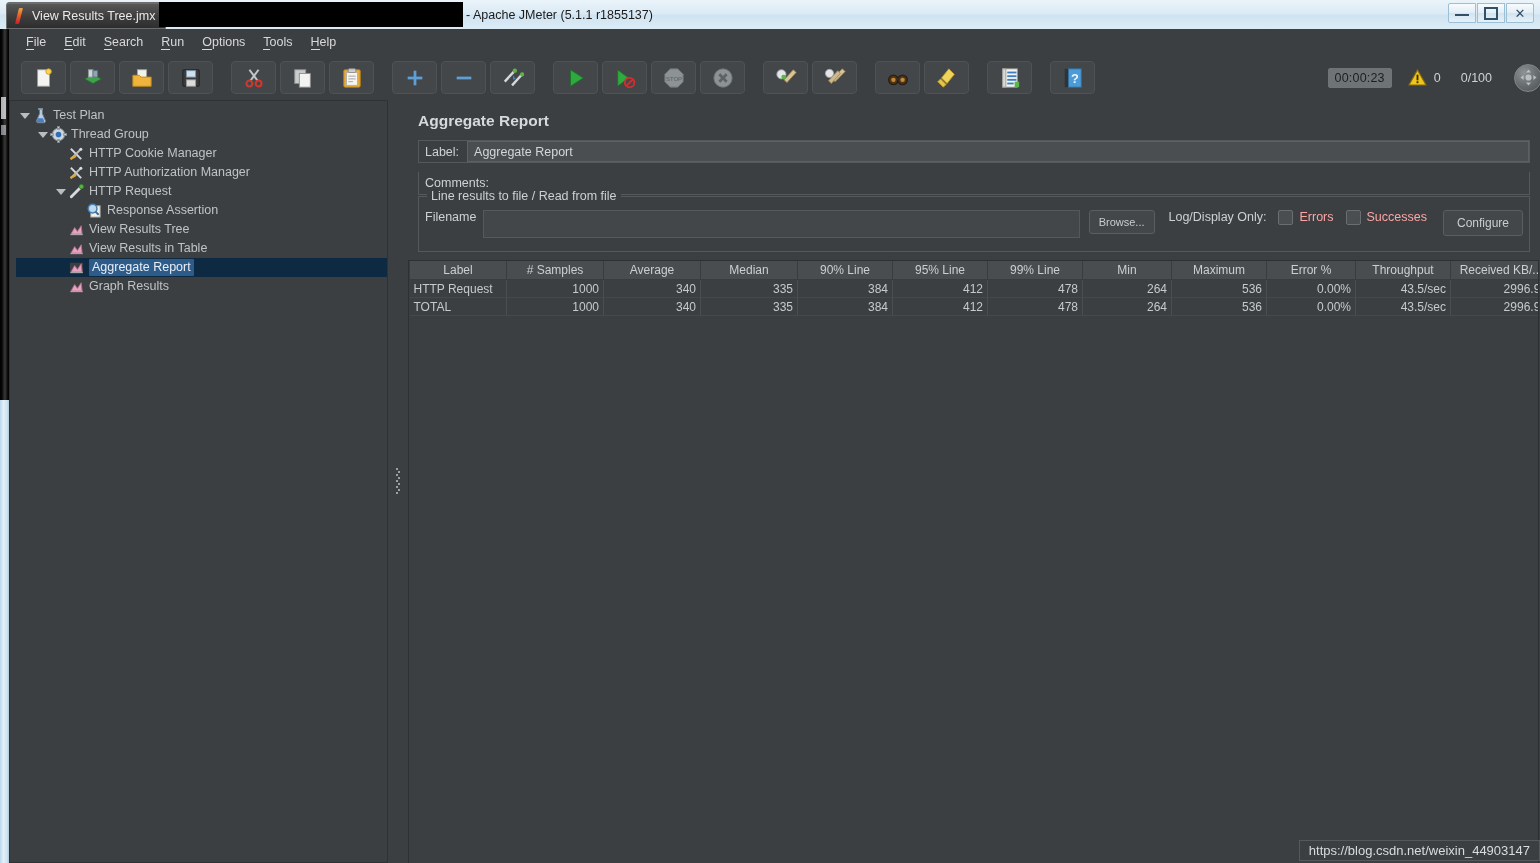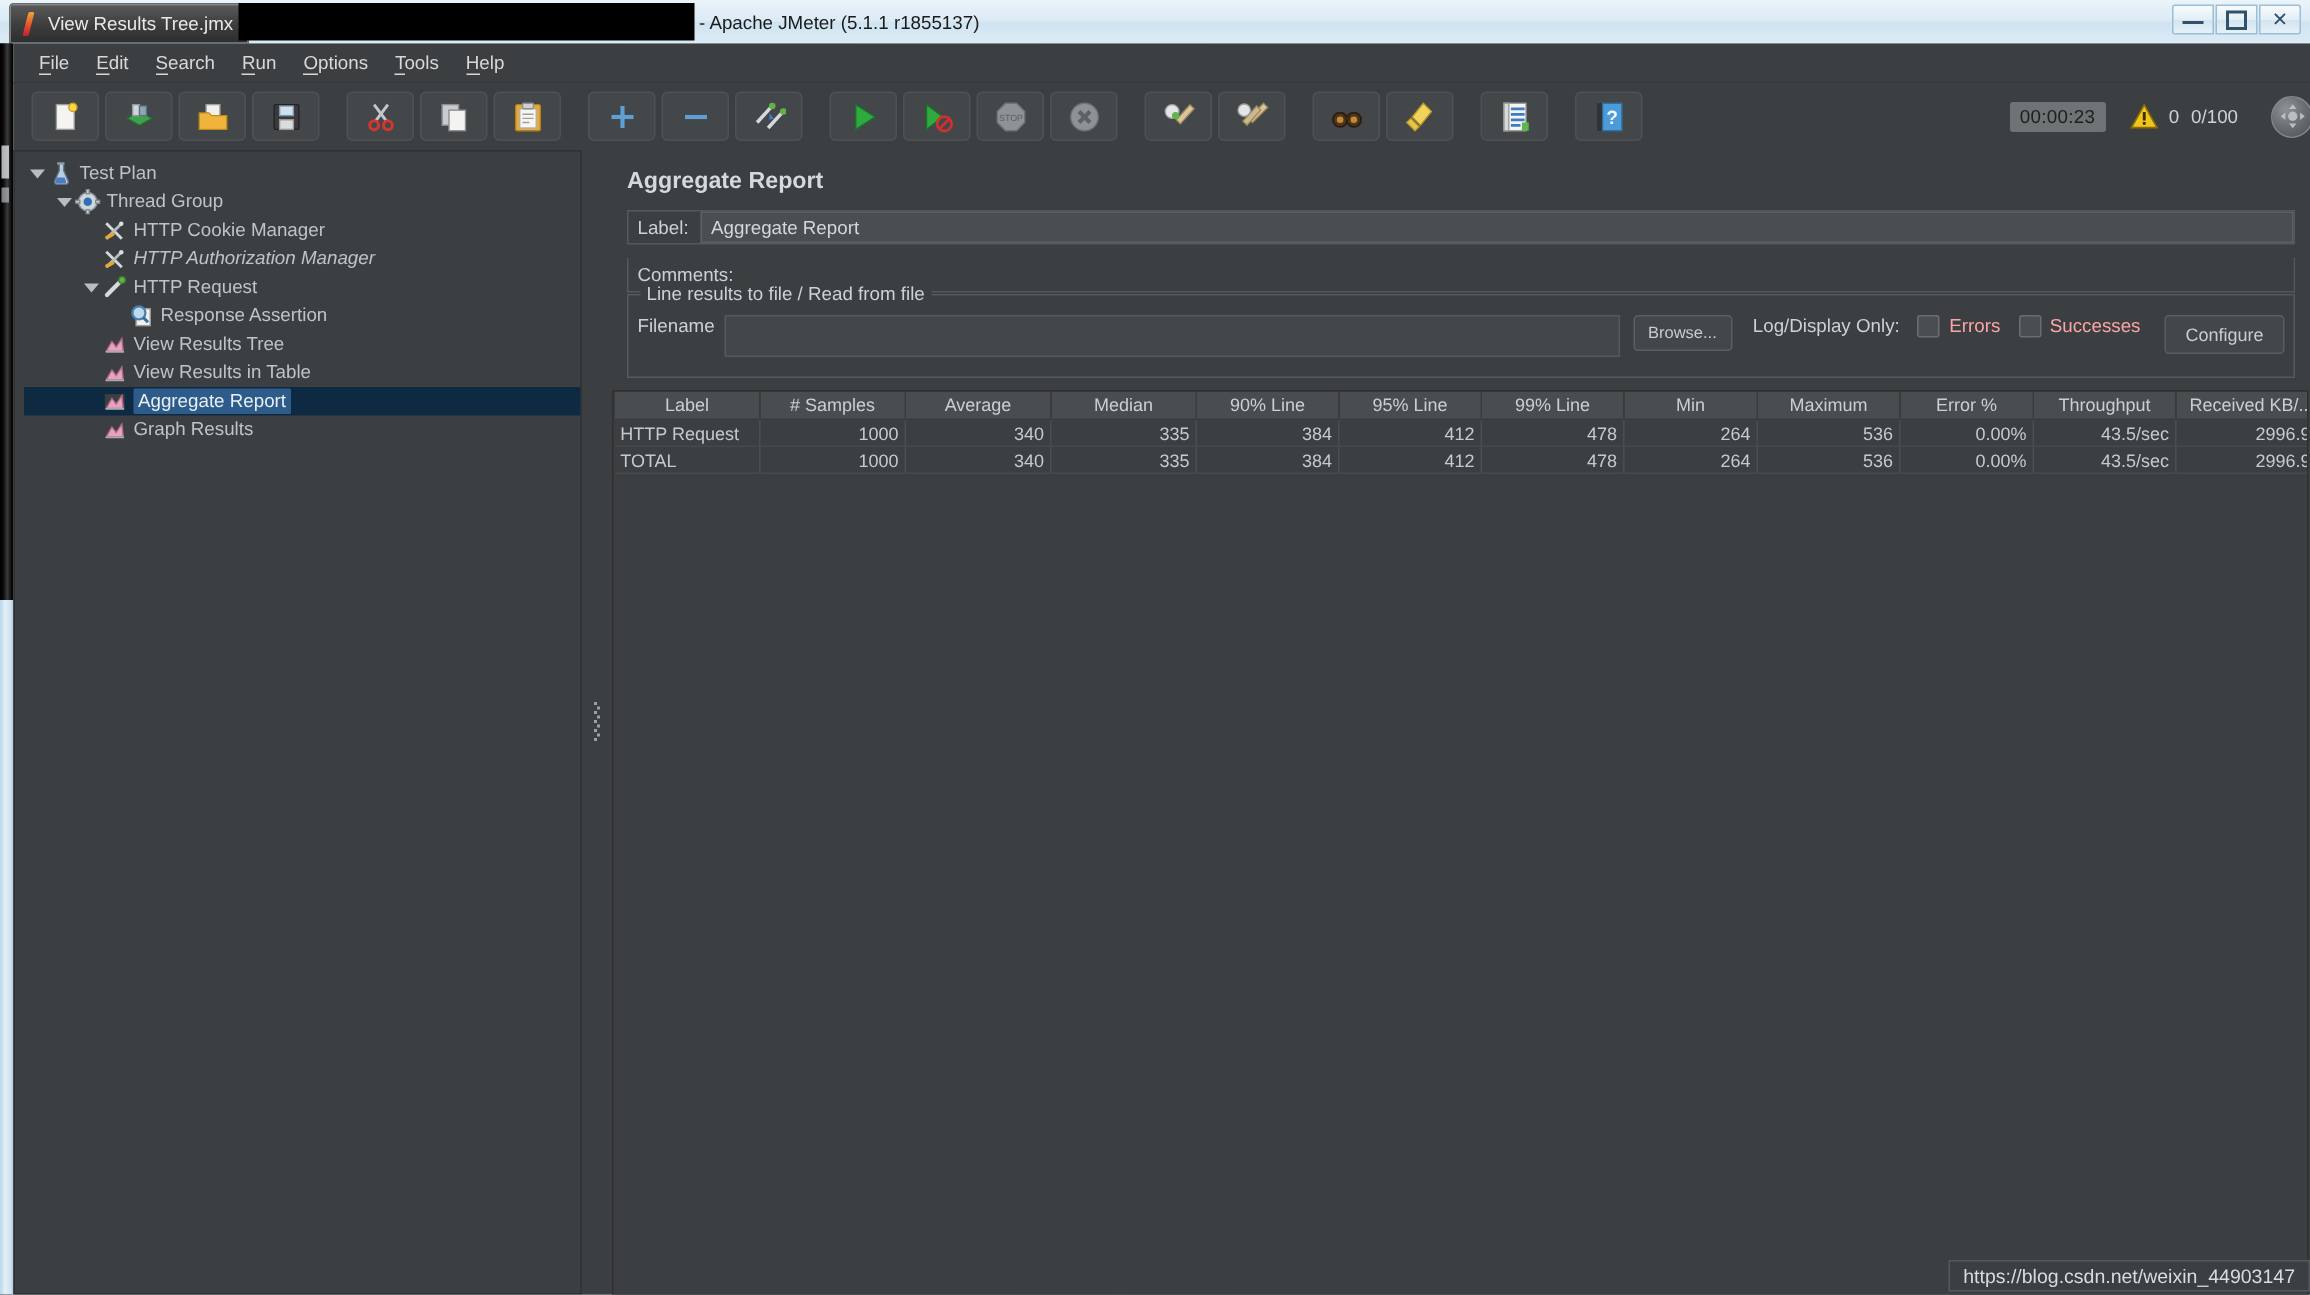--- a/index.html
+++ b/index.html
@@ -127,21 +127,21 @@
   .tb-right{
     position:absolute;right:10px;top:0;height:45px;display:flex;align-items:center;gap:0;
   }
   .timer-box{
     border:1px solid #6f7476;background:#6e7375;color:#1d1f20;
     font-size:12.5px;padding:2px 6px;border-radius:2px;letter-spacing:.2px;
     font-family:"Liberation Sans",sans-serif;
   }
   .warn-wrap{display:flex;align-items:center;margin-left:16px;gap:7px;}
   .warn-count,.thread-count{font-size:12.5px;color:#cfd2d4;}
-  .thread-count{margin-left:8px;}
+  .thread-count{margin-left:20px;}
   .err-ico{width:19px;height:17px;display:block;}
   .sphere-btn{
     margin-left:22px;width:26px;height:26px;border-radius:50%;
     background:radial-gradient(circle at 35% 30%,#8e9396 0%,#6c7173 45%,#4a4f51 100%);
     border:1px solid #82878a;display:flex;align-items:center;justify-content:center;
   }
 
   
   .body-area{
     position:absolute;left:9px;top:100px;width:1531px;height:763px;background:#3c3f41;
@@ -571,21 +571,21 @@
               <span style="display: flex;">
                 <svg class="tico" viewBox="0 0 18 18">
                   <line x1="3" y1="4" x2="14" y2="15" stroke="#d5d8da" stroke-width="2"></line>
                   <line x1="14" y1="4" x2="3" y2="15" stroke="#b9bdc0" stroke-width="2"></line>
                   <rect x="2" y="12" width="7" height="2.6" rx="1" fill="#e0a93a" transform="rotate(-30 5 13)"></rect>
                   <circle cx="13.6" cy="4.4" r="1.6" fill="#dadde0"></circle>
                 </svg>
               </span>
               <span class="tlabel">HTTP Cookie Manager</span>
             </div>
-            <div class="tnode" style="padding-left: 38px; font-style: italic;">
+            <div class="tnode" style="padding-left: 38px;">
               <span class="twist"></span>
               <span style="display: flex;">
                 <svg class="tico" viewBox="0 0 18 18">
                   <line x1="3" y1="4" x2="14" y2="15" stroke="#d5d8da" stroke-width="2"></line>
                   <line x1="14" y1="4" x2="3" y2="15" stroke="#b9bdc0" stroke-width="2"></line>
                   <rect x="2" y="12" width="7" height="2.6" rx="1" fill="#e0a93a" transform="rotate(-30 5 13)"></rect>
                   <circle cx="13.6" cy="4.4" r="1.6" fill="#dadde0"></circle>
                 </svg>
               </span>
               <span class="tlabel">HTTP Authorization Manager</span>

